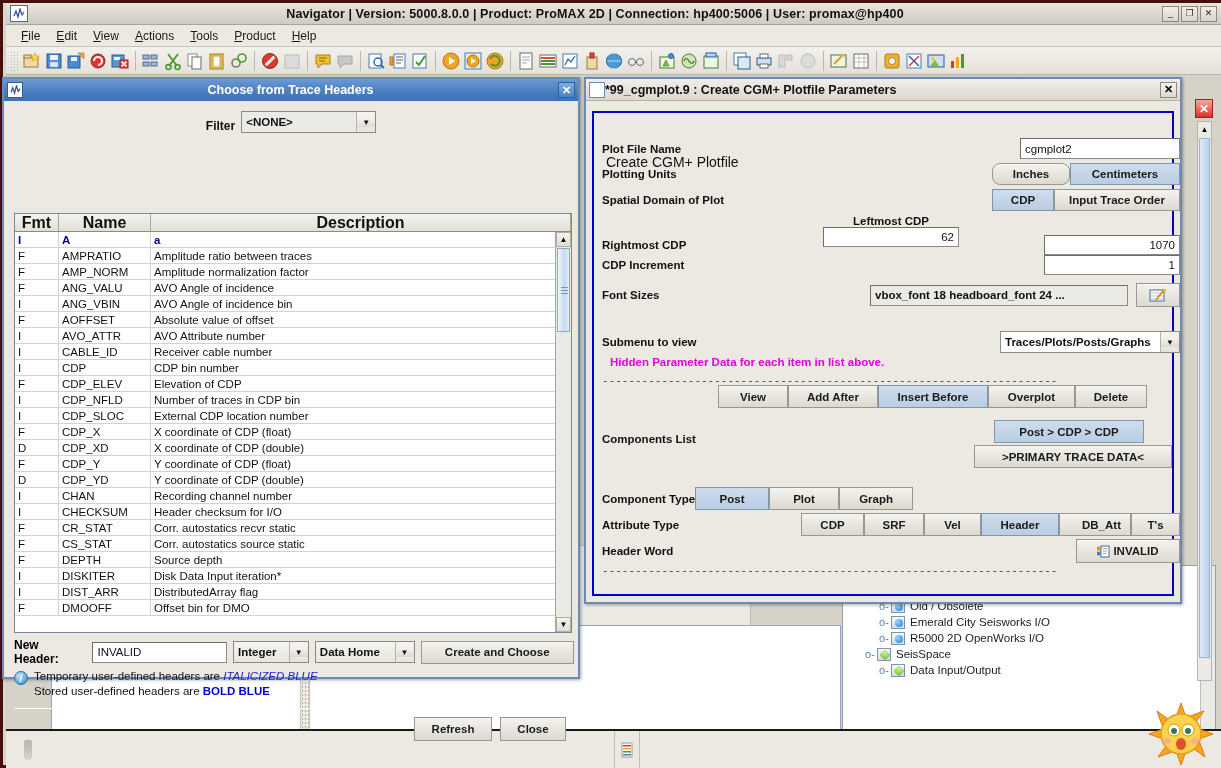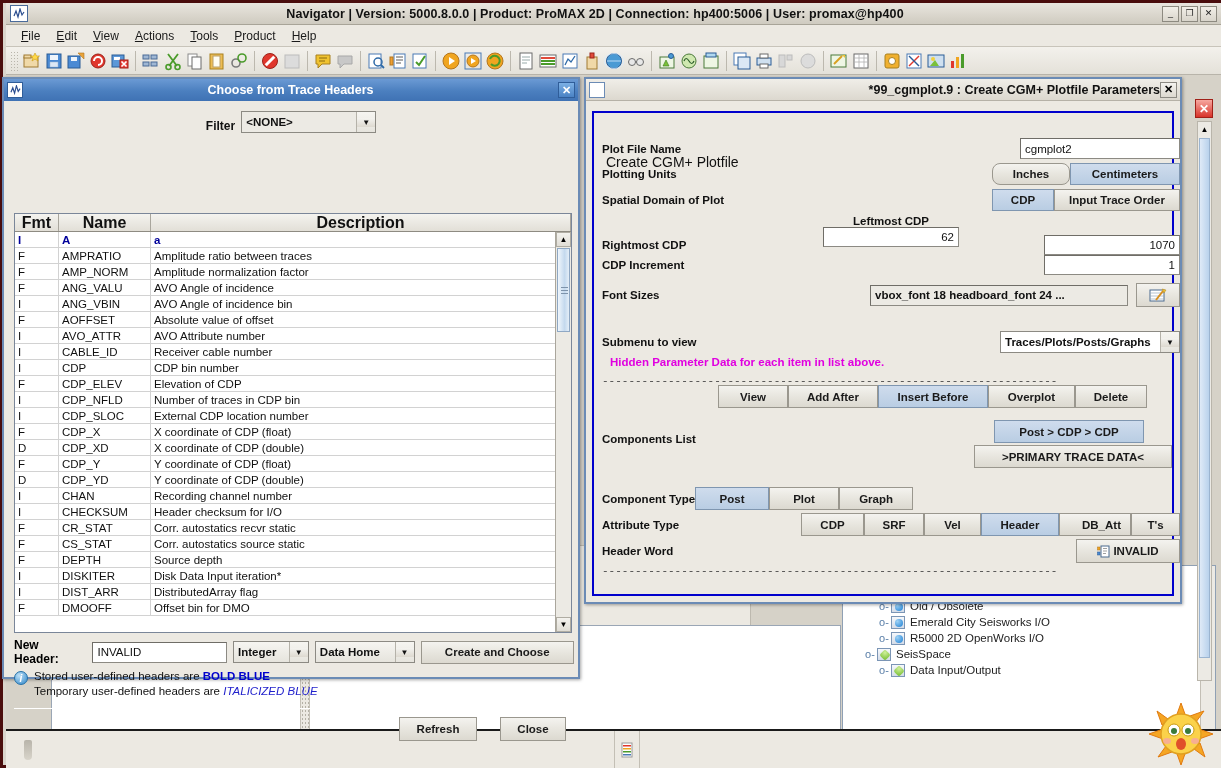--- a/index.html
+++ b/index.html
@@ -229,32 +229,32 @@
   #note-row { position:absolute; left:10px; top:590px; width:560px; height:34px; display:flex; gap:6px; }
   .info-ico { width:14px; height:14px; border-radius:50%; margin-top:2px;
      background: radial-gradient(circle at 35% 30%, #bfe1f7, #2f86c9);
      border:1px solid #2370a8; color:#fff; font-size:10px; font-weight:bold;
      display:flex; align-items:center; justify-content:center; font-style:italic; }
   .note-line { font-size:11.5px; color:#111; line-height:15px; }
   .note-ital { font-style: italic; color:#2222cc; }
   .note-bold { font-weight: bold; color:#0000cc; }
   #dlg-hdr-sep { position:absolute; left:10px; top:629px; width:558px; height:1px;
      background:#b9b5ab; border-bottom:1px solid #fff; }
-  #dlg-hdr-buttons { position:absolute; right:12px; top:638px; display:flex; gap:23px; }
+  #dlg-hdr-buttons { position:absolute; right:12px; top:638px; display:flex; gap:8px; }
   
   #dlg-cgm {
     position:absolute; left:584px; top:77px; width:598px; height:527px;
     background:#ece9e2; border:2px solid #6b8bb5;
     box-shadow: 1px 1px 3px rgba(0,0,0,0.35);
   }
   #dlg-cgm .dtitle {
     height:22px; background: linear-gradient(to bottom,#f0eee8,#dcd8cf);
     border-bottom:1px solid #b5b1a7; display:flex; align-items:center; padding:0 3px;
   }
-  #dlg-cgm .dtitle .t { flex:1; text-align:right; font-weight:bold; font-size:12.5px; color:#111; }
+  #dlg-cgm .dtitle .t { flex:1; text-align:left; font-weight:bold; font-size:12.5px; color:#111; }
   #dlg-cgm .dtitle .ic { width:16px;height:16px;background:#fff;border:1px solid #6b8bb5; }
   #dlg-cgm .dtitle .xx { width:17px;height:16px;
     background: linear-gradient(to bottom,#f4f3ef,#ddd9d0); border:1px solid #8c8a83;
     display:flex;align-items:center;justify-content:center;font-size:11px;font-weight:bold;}
   #cgm-group {
     position:absolute; left:6px; top:32px; right:6px; bottom:6px;
     border: 2px solid #0000cc; background:#ece9e2;
   }
   #cgm-group .glabel {
     position:absolute; left:8px; top:-11px; background:#ece9e2; padding:8px 4px;
@@ -861,24 +861,24 @@
       <div class="val" style="background:transparent;border-right:1px solid #b5b2a9;">Data Home</div>
       <div class="arw">▼</div>
     </div>
     <div class="jbtn" style="width:154px;height:23px;">Create and Choose</div>
   </div>
 
   <div id="note-row">
     <div class="info-ico">i</div>
     <div>
       <div class="note-line">
+        <span>Temporary user-defined headers are </span><span class="note-ital">ITALICIZED BLUE</span>
+      </div>
+      <div class="note-line">
         <span>Stored user-defined headers are </span><span class="note-bold">BOLD BLUE</span>
-      </div>
-      <div class="note-line">
-        <span>Temporary user-defined headers are </span><span class="note-ital">ITALICIZED BLUE</span>
       </div>
     </div>
   </div>
 
   <div id="dlg-hdr-sep"></div>
   <div id="dlg-hdr-buttons">
     <div class="jbtn" style="width:78px;height:24px;">Refresh</div>
     <div class="jbtn" style="width:66px;height:24px;">Close</div>
   </div>
 </div>

